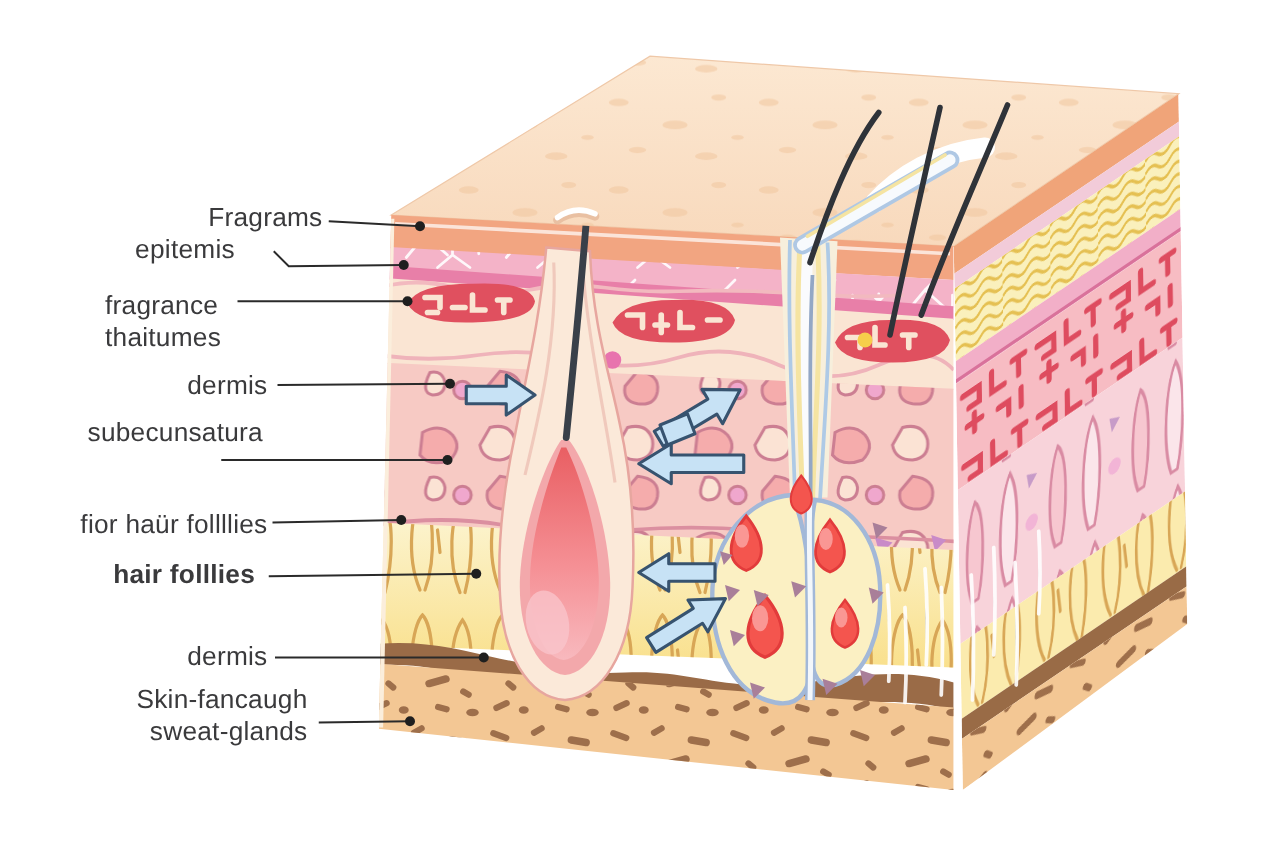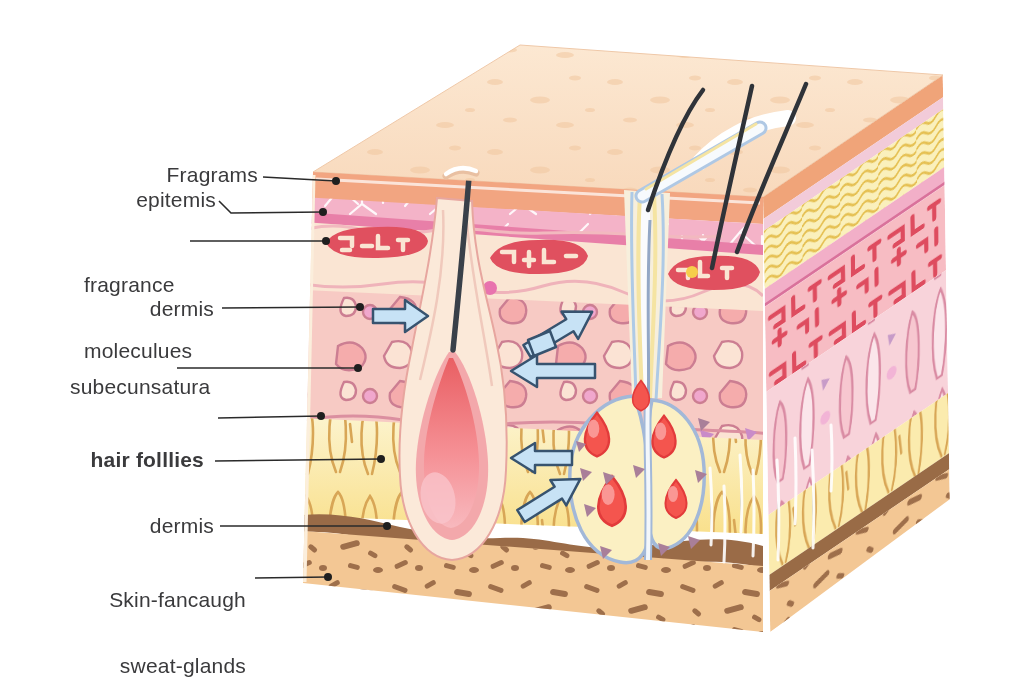--- a/index.html
+++ b/index.html
@@ -1,23 +1,23 @@
 <!DOCTYPE html>
 <html><head>
 <meta charset="utf-8">
 <style>
   html,body{margin:0;padding:0;background:#ffffff;}
   .stage{position:relative;width:1024px;height:683px;background:#ffffff;overflow:hidden;
          font-family:"Liberation Sans", sans-serif;}
   .illus{position:absolute;left:0;top:0;}
   .lbl{position:absolute;color:#3a3a3c;font-size:21px;line-height:26px;letter-spacing:.2px;}
-  .lbl .ln{display:block;margin-top:40px;}
+  .lbl .ln{display:block;}
   .r{text-align:right;} .c{text-align:left;} .l{text-align:left;}
   #lbl-fragrams{left:118px;top:162px;width:140px;}
-  #lbl-epitemis{left:80px;top:187px;width:136px;}
+  #lbl-epitemis{left:80px;top:187px;width:136px;text-align:center;}
   #lbl-fragrance{left:84px;top:232px;width:160px;}
   #lbl-dermis-upper{left:100px;top:296px;width:114px;}
   #lbl-subecunsatura{left:70px;top:334px;width:158px;}
   #lbl-fior{left:46px;top:407px;width:168px;}
   #lbl-hair-folllies{left:90px;top:447px;width:114px;font-weight:bold;}
   #lbl-thaitumes{left:88px;top:474px;width:140px;}
   #lbl-dermis-lower{left:100px;top:513px;width:114px;}
   #lbl-skin-sweat{left:100px;top:547px;width:146px;}
 </style>
 </head>
@@ -340,26 +340,27 @@
       <circle cx="381" cy="459" r="4"></circle>
         <circle cx="387" cy="526" r="4"></circle>
       <circle cx="328" cy="577" r="4"></circle>
     </g>
   </svg>
 
   <div class="lbl r" id="lbl-fragrams">Fragrams</div>
   <div class="lbl r" id="lbl-epitemis">epitemis</div>
   <div class="lbl l" id="lbl-fragrance">
     <span class="ln">fragrance</span>
-    <span class="ln">moleculues</span>
+    <span class="ln">thaitumes</span>
   </div>
   <div class="lbl r" id="lbl-dermis-upper">dermis</div>
   <div class="lbl c" id="lbl-subecunsatura">
     <span class="ln">subecunsatura</span>
   </div>
+  <div class="lbl r" id="lbl-fior">fior haür follllies</div>
   <div class="lbl r" id="lbl-hair-folllies">hair folllies</div>
   <div class="lbl r" id="lbl-dermis-lower">dermis</div>
   <div class="lbl r" id="lbl-skin-sweat">
     <span class="ln">Skin-fancaugh</span>
     <span class="ln">sweat-glands</span>
   </div>
 
 </div>
 
 </body></html>

